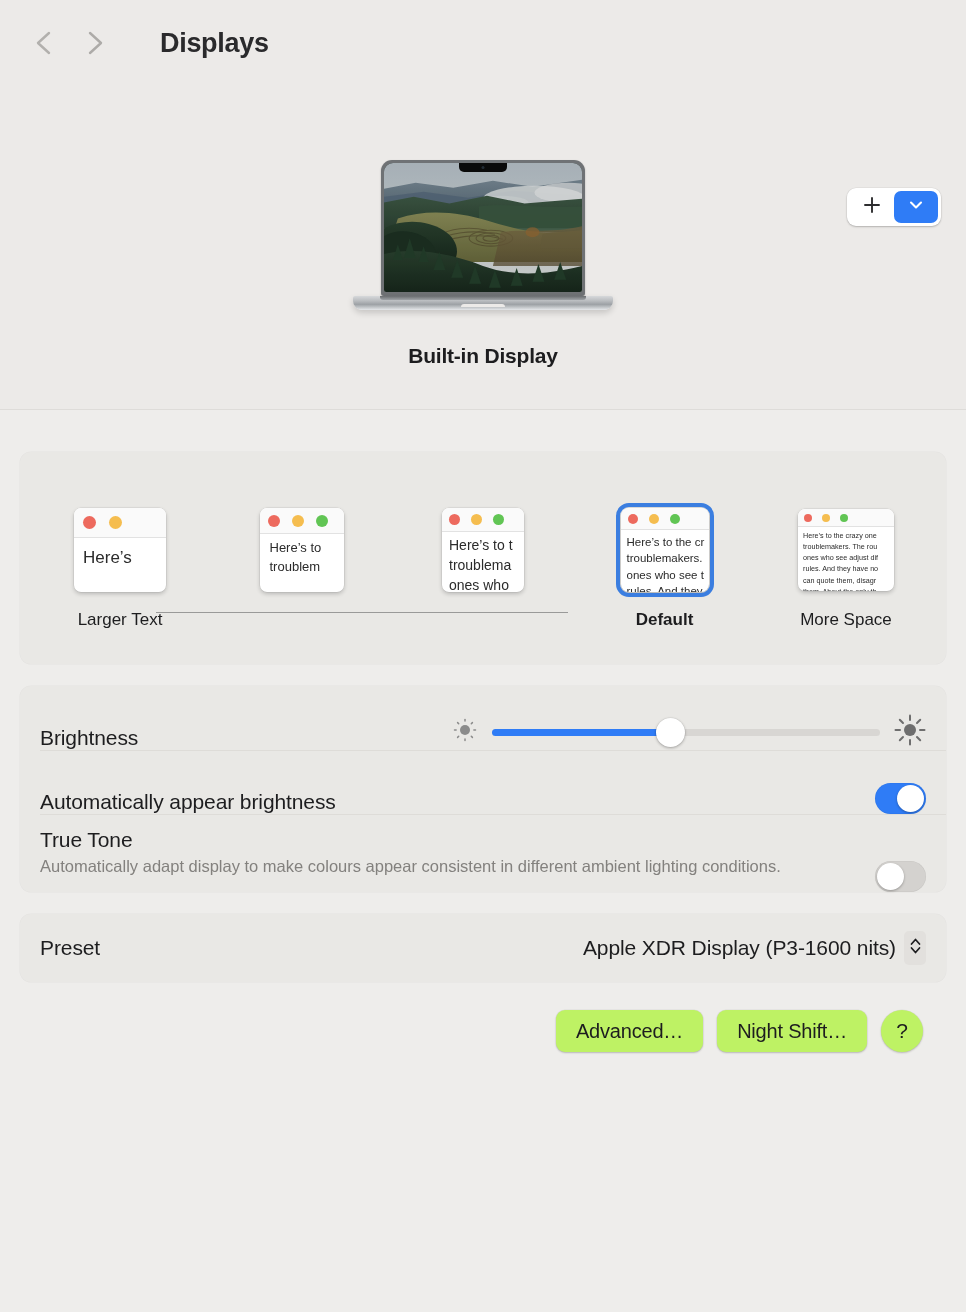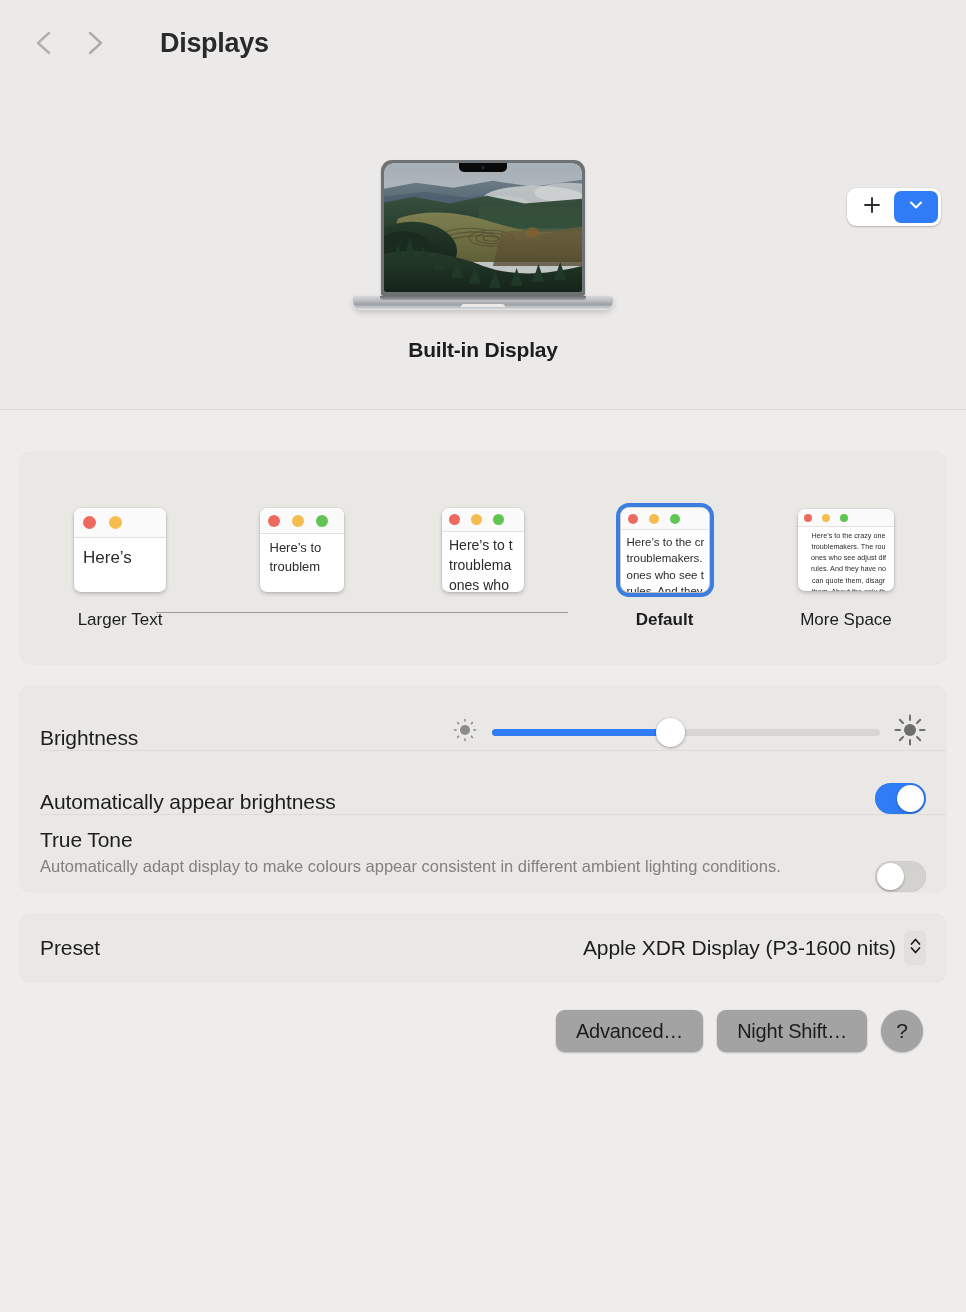--- a/index.html
+++ b/index.html
@@ -34,21 +34,21 @@
     font-size: 27px; font-weight: bold;
     letter-spacing: -0.3px;
     margin-left: 34px;
     color: #2a2a2c;
   }
 
   
   .mac-wrap {
     position: absolute;
     left: 0; right: 0; top: 160px;
-    display: flex; flex-direction: column; align-items: center;
+    display: flex; flex-direction: column; align-items: center; gap: 6px;
   }
   .mac {
     position: relative;
     width: 260px;
   }
   .mac-lid {
     width: 204px; height: 136px;
     margin: 0 auto;
     background: #6f7275;
     border-radius: 11px 11px 3px 3px;
@@ -272,21 +272,21 @@
   }
 
   
   .btn-row {
     display: flex; align-items: center;
     justify-content: flex-end;
     gap: 14px;
     padding: 28px 23px 0 0;
   }
   .btn {
-    background: #a3a3a3;
+    background: #bef264;
     border-radius: 9px;
     height: 42px;
     padding: 0 20px;
     display: flex; align-items: center; justify-content: center;
     font-size: 20px;
     letter-spacing: -0.2px;
     box-shadow: 0 1px 2px rgba(0,0,0,.2), 0 0 0 .5px rgba(0,0,0,.06);
     color: #1d1d1f;
   }
   .btn-help {
@@ -482,21 +482,21 @@
                 <div>ones who see t</div>
                 <div>rules. And they</div>
               </div>
           </div>
         </div>
         <div class="res-label bold">Default</div>
       </div>
 
       <div class="res-item">
         <div class="thumb-holder">
-          <div class="thumb" style="width:96px;height:82px;text-align:center;">
+          <div class="thumb" style="width:96px;height:82px;">
             <div class="tbar" style="height:18px;padding:0 6px;">
               <span class="dot" style="width:8px;height:8px;background:#ed6a5e;"></span>
               <span class="dot" style="width:8px;height:8px;background:#f5bd4f;margin-left:5px;"></span>
               <span class="dot" style="width:8px;height:8px;background:#61c554;margin-left:5px;"></span>
             </div>
             <div class="tbody" style="font-size:7.2px;line-height:1.55;padding:3px 0 0 5px;">
                 <div>Here’s to the crazy one</div>
                 <div>troublemakers. The rou</div>
                 <div>ones who see adjust dif</div>
                 <div>rules. And they have no</div>

